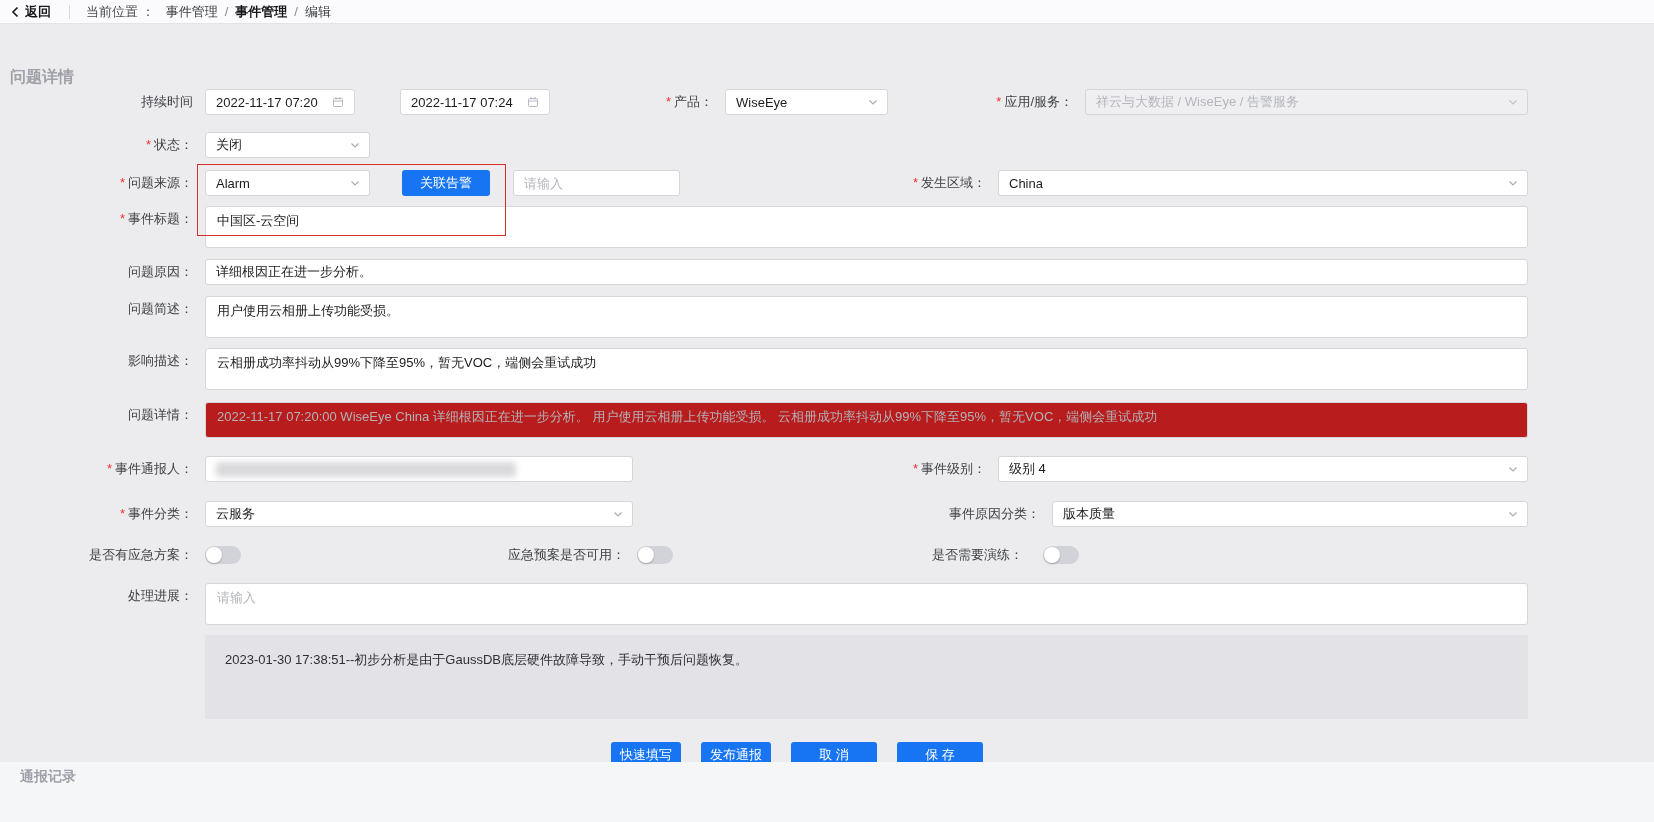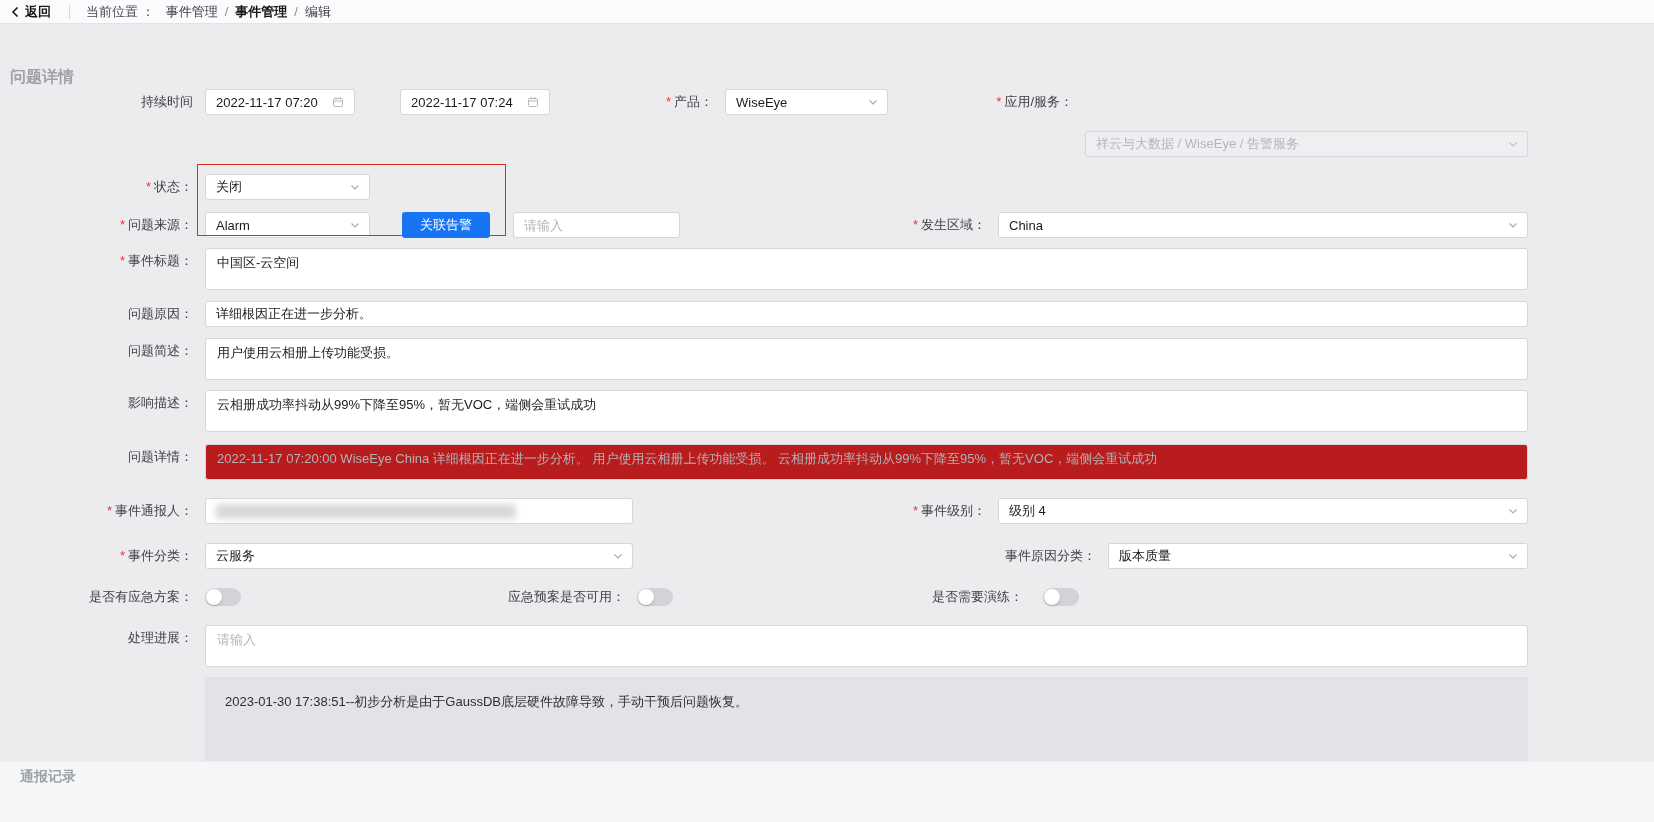--- a/index.html
+++ b/index.html
@@ -26,21 +26,21 @@
   .req { color:#f23030; font-style:normal; margin-right:3px; }
   .r-lbl { text-align:right; color:#3f4144; line-height:26px; white-space:nowrap; margin-right:12px; }
 
   
   .tbox, .select, textarea.tarea { background:#fff; border:1px solid #d6d6da; border-radius:3px; }
   .tbox { height:26px; display:flex; align-items:center; padding:0 10px; }
   input.in { border:none; outline:none; background:transparent; font:inherit; color:#1b1c1e; width:100%; height:24px; }
   input.in::placeholder, textarea.tarea::placeholder { color:#b4b6bc; }
   .select { height:26px; display:flex; align-items:center; padding:0 8px 0 10px; cursor:pointer; }
   .select .val { flex:1; color:#1b1c1e; white-space:nowrap; overflow:hidden; }
-  .select.disabled { background:#efeff2; cursor:default;margin-top:42px; }
+  .select.disabled { background:#efeff2; cursor:default; }
   .select.disabled .val { color:#b4b6bc; }
   textarea.tarea { display:block; resize:none; outline:none; font:inherit; color:#1b1c1e; padding:5px 11px; width:1323px; }
   textarea.tarea.disabled { background:#b91c1c; color:#b0b2b8; }
   .h42 { height:42px; } .h36 { height:36px; }
   .icon { flex:0 0 auto; display:inline-flex; }
   .cal-icon { margin-left:6px; cursor:pointer; }
   .full { width:1323px; }
   .ml-auto { margin-left:auto; display:flex; align-items:flex-start; }
 
   .red-highlight { position:absolute; left:197px; top:75px; width:309px; height:72px; border:1px solid #d93026; pointer-events:none; }
@@ -233,21 +233,21 @@
       <div class="select" style="width:428px">
         <span class="val">云服务</span>
         <span class="icon">
           <svg width="12" height="12" viewBox="0 0 12 12">
               <path d="M2.5 4.5 L6 8 L9.5 4.5" fill="none" stroke="#a8acb4" stroke-width="1.2"></path>
             </svg>
         </span>
       </div>
       <div class="ml-auto">
         <div class="r-lbl">事件原因分类：</div>
-        <div class="select" style="width:420px">
+        <div class="select" style="width:476px">
           <span class="val">版本质量</span>
           <span class="icon">
             <svg width="12" height="12" viewBox="0 0 12 12">
                 <path d="M2.5 4.5 L6 8 L9.5 4.5" fill="none" stroke="#a8acb4" stroke-width="1.2"></path>
               </svg>
           </span>
         </div>
       </div>
     </div>
 

